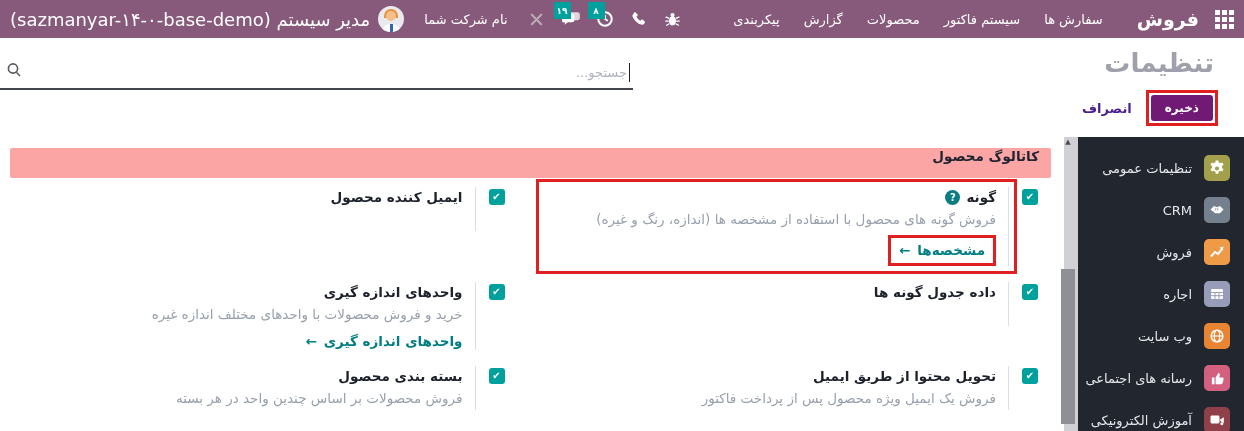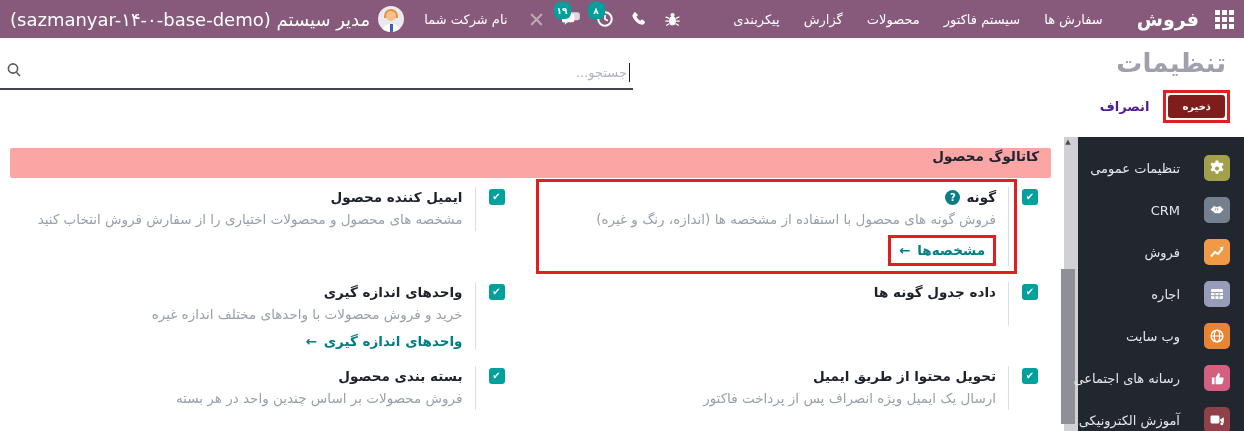--- a/index.html
+++ b/index.html
@@ -21,57 +21,57 @@
   .nav-right, .nav-left { display: flex; align-items: center; height: 100%; }
   .apps-grid { display: grid; grid-template-columns: repeat(3, 5px); grid-gap: 2px; margin-inline-end: 16px; cursor: pointer; }
   .apps-grid i { width: 5px; height: 5px; background: #fff; display: block; }
   .app-name { font-size: 19px; font-weight: bold; margin-inline-end: 22px; }
   .nav-menu { display: flex; align-items: center; height: 100%; }
   .nav-menu-item { font-size: 13px; padding: 0 12px; height: 100%; display: flex; align-items: center; cursor: pointer; }
   .nav-icon-btn { position: relative; width: 34px; height: 38px; display: flex; align-items: center; justify-content: center; cursor: pointer; }
   .nav-icon-btn svg { display: block; }
   .nav-badge {
     position: absolute; top: 2px; left: 0px;
-    min-width: 17px; height: 17px; border-radius: 6px;
+    min-width: 17px; height: 17px; border-radius: 0;
     background: #00A09D; color: #fff; font-size: 9px; font-weight: bold;
     display: flex; align-items: center; justify-content: center; padding: 0 3px;
   }
   .company-name { font-size: 13px; padding: 0 12px; cursor: pointer; white-space: nowrap; }
   .avatar {
     width: 26px; height: 26px; border-radius: 50%; background: #e9e9ee;
     position: relative; overflow: hidden; margin: 0 8px; cursor: pointer; flex: none;
   }
   .avatar .hair { position: absolute; top: 3px; left: 6px; width: 14px; height: 9px; border-radius: 7px 7px 0 0; background: #e8913c; }
   .avatar .face { position: absolute; top: 5px; left: 8px; width: 10px; height: 10px; border-radius: 50%; background: #f4c18e; }
   .avatar .body { position: absolute; bottom: -4px; left: 4px; width: 18px; height: 12px; border-radius: 8px 8px 0 0; background: #fdfdfd; }
   .avatar .tie { position: absolute; bottom: 0; left: 11.5px; width: 3px; height: 8px; background: #3764b0; }
   .user-name { font-size: 18px; white-space: nowrap; cursor: pointer; }
 
   
-  .control-panel { position: absolute; top: 38px; left: 0; right: 4px; height: 99px; background: #fff; }
+  .control-panel { position: absolute; top: 38px; left: 0; right: 16px; height: 99px; background: #fff; }
   .search-zone {
     position: absolute; left: 0; top: 16px; width: 633px; height: 36px;
     border-bottom: 2px solid #43454e; cursor: text;
   }
   .search-placeholder { position: absolute; right: 6px; bottom: 8px; font-size: 13px; color: #aeb3bd; }
   .text-cursor { position: absolute; right: 3px; bottom: 6px; width: 1px; height: 19px; background: #1e1e22; }
   .magnifier { position: absolute; left: 6px; bottom: 6px; }
   .page-title { position: absolute; right: 14px; top: 10px; font-size: 26px; color: #9fa0ab; }
   .cp-buttons { position: absolute; right: 10px; top: 52px; display: flex; align-items: center; gap: 14px; }
   .red-wrap { display: inline-block; border: 3px solid #E02020; padding: 2px; }
   .save-btn {
-    background: #7f1d1d; color: #fff; border: none; font-family: inherit;
-    font-size: 10px; font-weight: bold; padding: 6px 14px; border-radius: 3px; cursor: pointer;
+    background: #701a75; color: #fff; border: none; font-family: inherit;
+    font-size: 12px; font-weight: bold; padding: 6px 14px; border-radius: 3px; cursor: pointer;
   }
   .discard-btn { color: #4c1d95; font-size: 13px; font-weight: bold; cursor: pointer; }
 
   
   .main { position: absolute; top: 137px; left: 0; right: 0; bottom: 0; }
   .sidebar { position: absolute; top: 0; right: 0; bottom: 0; width: 166px; background: #22262E; padding-top: 10px; }
-  .sidebar-item { display: flex; align-items: center; gap: 24px; padding: 8px 14px; cursor: pointer; }
+  .sidebar-item { display: flex; align-items: center; gap: 12px; padding: 8px 14px; cursor: pointer; }
   .sidebar-item .app-icon {
     width: 26px; height: 26px; border-radius: 5px; flex: none;
     display: flex; align-items: center; justify-content: center;
   }
   .sidebar-item .label { color: #e4e6ea; font-size: 13px; white-space: nowrap; }
 
   .scrollbar { position: absolute; top: 0; right: 166px; bottom: 0; width: 17px; }
   .scroll-track { position: absolute; top: 0; bottom: 0; left: 3px; width: 14px; background: #cfd1d6; }
   .scroll-up { position: absolute; top: 1px; left: 0; width: 14px; text-align: center; font-size: 7px; color: #4a4a52; cursor: pointer; }
   .scroll-thumb { position: absolute; top: 132px; left: 0; width: 14px; height: 155px; background: #8f9095; cursor: grab; }
@@ -236,21 +236,20 @@
       </div>
 
       <div class="setting">
         <div class="check-pane">
           <span class="checkbox">✔</span>
         </div>
         <div class="text-pane">
           <div class="setting-title">
             <span>ایمیل کننده محصول</span>
           </div>
-          <div class="setting-desc">مشخصه های محصول و محصولات اختیاری را از سفارش فروش انتخاب کنید</div>
         </div>
       </div>
 
       <div class="setting">
         <div class="check-pane">
           <span class="checkbox">✔</span>
         </div>
         <div class="text-pane">
           <div class="setting-title">
             <span>داده جدول گونه ها</span>
@@ -275,21 +274,21 @@
       </div>
 
       <div class="setting">
         <div class="check-pane">
           <span class="checkbox">✔</span>
         </div>
         <div class="text-pane">
           <div class="setting-title">
             <span>تحویل محتوا از طریق ایمیل</span>
           </div>
-          <div class="setting-desc">ارسال یک ایمیل ویژه انصراف پس از پرداخت فاکتور</div>
+          <div class="setting-desc">فروش یک ایمیل ویژه محصول پس از پرداخت فاکتور</div>
         </div>
       </div>
 
       <div class="setting">
         <div class="check-pane">
           <span class="checkbox">✔</span>
         </div>
         <div class="text-pane">
           <div class="setting-title">
             <span>بسته بندی محصول</span>

